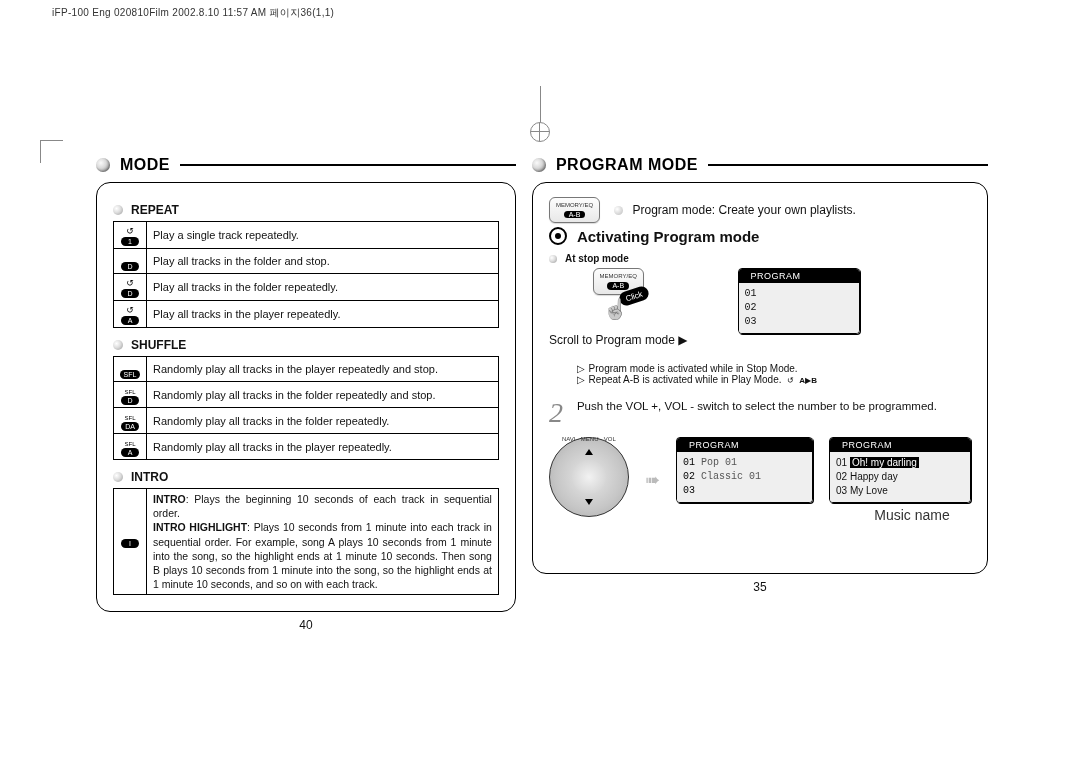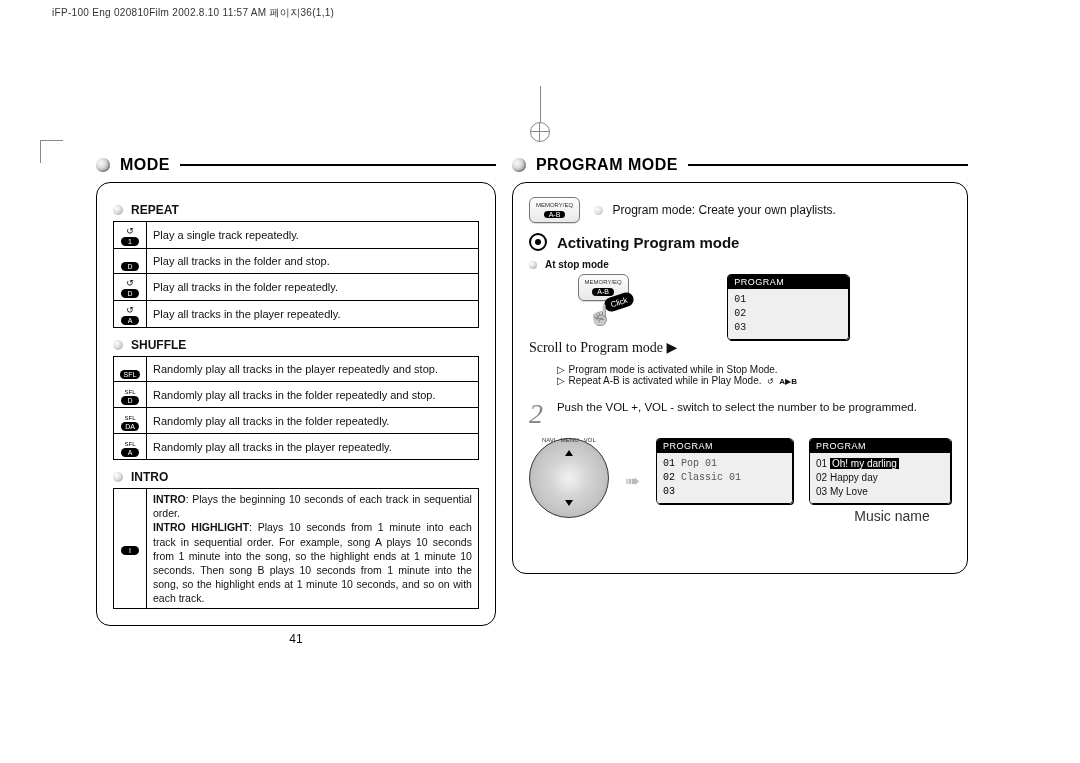--- a/index.html
+++ b/index.html
@@ -12,21 +12,21 @@
   .imprint{position:absolute;top:6px;left:52px;font-size:10px;letter-spacing:.3px;color:#333;}
   .crop-top-mid{position:absolute;top:86px;left:50%;transform:translateX(-50%);}
   .crop-top-mid .t{width:1px;height:36px;background:#888;margin:0 auto;}
   .crop-top-mid .circ{width:18px;height:18px;border:1px solid #888;border-radius:50%;}
   .crop-top-mid .plus{position:relative;width:18px;height:18px;}
   .crop-top-mid .plus:before,.crop-top-mid .plus:after{content:"";position:absolute;background:#888;}
   .crop-top-mid .plus:before{left:8px;top:0;width:1px;height:18px;}
   .crop-top-mid .plus:after{top:8px;left:0;height:1px;width:18px;}
   .corner-tl{position:absolute;left:40px;top:140px;width:22px;height:22px;border-left:1px solid #888;border-top:1px solid #888;}
 
-  .page-pair{position:absolute;top:156px;left:96px;right:112px;display:flex;gap:16px;}
+  .page-pair{position:absolute;top:156px;left:96px;right:92px;display:flex;gap:16px;}
   .page{flex:1;}
 
   
   .section-head{display:flex;align-items:center;font-weight:bold;font-size:16px;color:#000;}
   .section-head .dot{width:14px;height:14px;border-radius:50%;background:radial-gradient(circle at 35% 35%,#fafafa 0,#d9d9d9 40%,#a5a5a5 70%,#777 100%);box-shadow:inset -1px -1px 2px rgba(0,0,0,.3);margin-right:10px;flex:0 0 auto;}
   .section-head .title{letter-spacing:.5px;}
   .section-head .rule{flex:1;border-bottom:2px solid #000;margin-left:10px;}
 
   .panel{border:1.2px solid #000;border-radius:14px;margin-top:8px;padding:14px 16px 16px;}
 
@@ -46,39 +46,39 @@
   .intro-block{font-size:10.5px;line-height:1.35;text-align:justify;}
   .intro-block b{font-weight:bold;}
   .intro-table td.text{font-size:10.5px;}
 
   .pagenum{text-align:center;margin-top:6px;font-size:12px;}
 
   
   .btn-chip{display:inline-flex;flex-direction:column;align-items:center;justify-content:center;border:1px solid #777;border-radius:6px;padding:4px 6px;font-size:7px;background:linear-gradient(#fdfdfd,#e8e8e8);color:#333;line-height:1.1;box-shadow:0 1px 1px rgba(0,0,0,.15);}
   .btn-chip .small{font-size:6px;white-space:nowrap;}
   .btn-chip .ab{background:#000;color:#fff;border-radius:6px;padding:0 5px;font-size:7px;margin-top:2px;}
-  .top-right-line{display:flex;align-items:center;gap:14px;margin-bottom:10px;}
+  .top-right-line{display:flex;align-items:center;gap:14px;margin-bottom:4px;}
 
   .act-head{display:flex;align-items:center;gap:10px;font-weight:bold;font-size:15px;margin:4px 0 8px;}
   .bullseye{width:14px;height:14px;border:2px solid #000;border-radius:50%;display:flex;align-items:center;justify-content:center;}
   .bullseye .inner{width:6px;height:6px;background:#000;border-radius:50%;}
 
   .row-step1{display:flex;gap:50px;align-items:flex-start;}
   .step-block{display:flex;flex-direction:column;align-items:center;gap:4px;font-size:9px;}
   .hand{width:30px;height:30px;position:relative;}
   .hand .click{position:absolute;top:-10px;left:16px;width:30px;height:14px;background:#000;color:#fff;font-size:8px;display:flex;align-items:center;justify-content:center;transform:rotate(-18deg);border-radius:7px;}
   .pointing{font-size:20px;line-height:1;filter:grayscale(1);}
 
   .lcd{border:1.5px solid #000;border-radius:4px;overflow:hidden;width:150px;box-shadow:1px 1px 0 #000;}
   .lcd.small{width:120px;}
-  .lcd .bar{background:#000;color:#fff;font-size:9px;letter-spacing:.5px;padding:2px 6px;}
+  .lcd .bar{background:#000;color:#fff;font-size:9px;letter-spacing:.5px;padding:2px 12px;}
   .lcd .body{background:#efefef;padding:4px 6px;font-size:10px;line-height:1.4;font-family:"Courier New",monospace;}
   .lcd .body .hl{background:#000;color:#fff;padding:0 2px;}
 
-  .note{font-size:10px;margin-top:8px;}
+  .note{font-size:10px;margin-top:16px;}
   .note .tri{display:inline-block;margin-right:4px;}
 
   .step2{display:flex;gap:6px;align-items:flex-start;margin-top:14px;}
   .bignum{font-family:"Times New Roman",serif;font-style:italic;font-size:28px;color:#888;line-height:1;width:22px;}
   .step2-text{font-size:11.5px;line-height:1.35;}
 
   .row-step2{display:flex;align-items:flex-start;gap:16px;margin-top:10px;}
   .wheel{width:78px;height:78px;border-radius:50%;border:1px solid #333;position:relative;background:radial-gradient(circle,#e7e7e7 0,#c6c6c6 60%,#a7a7a7 100%);}
   .wheel .hub{position:absolute;inset:22px;border-radius:50%;background:radial-gradient(circle,#f2f2f2,#ccc);}
   .wheel .arc-label{position:absolute;top:-2px;left:0;right:0;text-align:center;font-size:6px;color:#333;}
@@ -206,21 +206,21 @@
               <div class="intro-block">
                 <b>INTRO</b><span>: Plays the beginning 10 seconds of each track in sequential order.</span><br>
                 <b>INTRO HIGHLIGHT</b><span>: Plays 10 seconds from 1 minute into each track in sequential order. For example, song A plays 10 seconds from 1 minute into the song, so the highlight ends at 1 minute 10 seconds. Then song B plays 10 seconds from 1 minute into the song, so the highlight ends at 1 minute 10 seconds, and so on with each track.</span>
               </div>
             </td>
           </tr>
         </tbody>
           </table>
 
       </div>
-      <div class="pagenum">41</div>
+      <div class="pagenum">40</div>
     </div>
 
     <div class="page">
       <div class="section-head">
         <span class="dot"></span>
         <span class="title">PROGRAM MODE</span>
         <span class="rule"></span>
       </div>
 
       <div class="panel" style="min-height:360px;">
@@ -251,21 +251,21 @@
         <div class="row-step1">
           <div class="step-block">
             <span class="btn-chip">
               <span class="small">MEMORY/EQ</span>
               <span class="ab">A-B</span>
             </span>
             <div class="hand">
               <span class="click">Click</span>
               <span class="pointing">☝️</span>
             </div>
-            <div style="font-size:14px;white-space:nowrap;font-family:Liberation Serif, serif;">
+            <div style="font-size:12px;white-space:nowrap;">
               <span>Scroll to Program mode</span> <span>▶</span>
             </div>
           </div>
 
           <div class="lcd small">
             <div class="bar">PROGRAM</div>
             <div class="body">
               <div>01</div>
               <div>02</div>
               <div>03</div>
@@ -315,16 +315,17 @@
                 <div><span>01</span> <span class="hl">Oh! my darling</span></div>
                 <div><span>02</span> <span>Happy day</span></div>
                 <div><span>03</span> <span>My Love</span></div>
               </div>
             </div>
             <div class="caption">Music name</div>
           </div>
         </div>
 
       </div>
+      <div class="pagenum">35</div>
     </div>
 
   </div>
 </div>
 
 </body></html>

